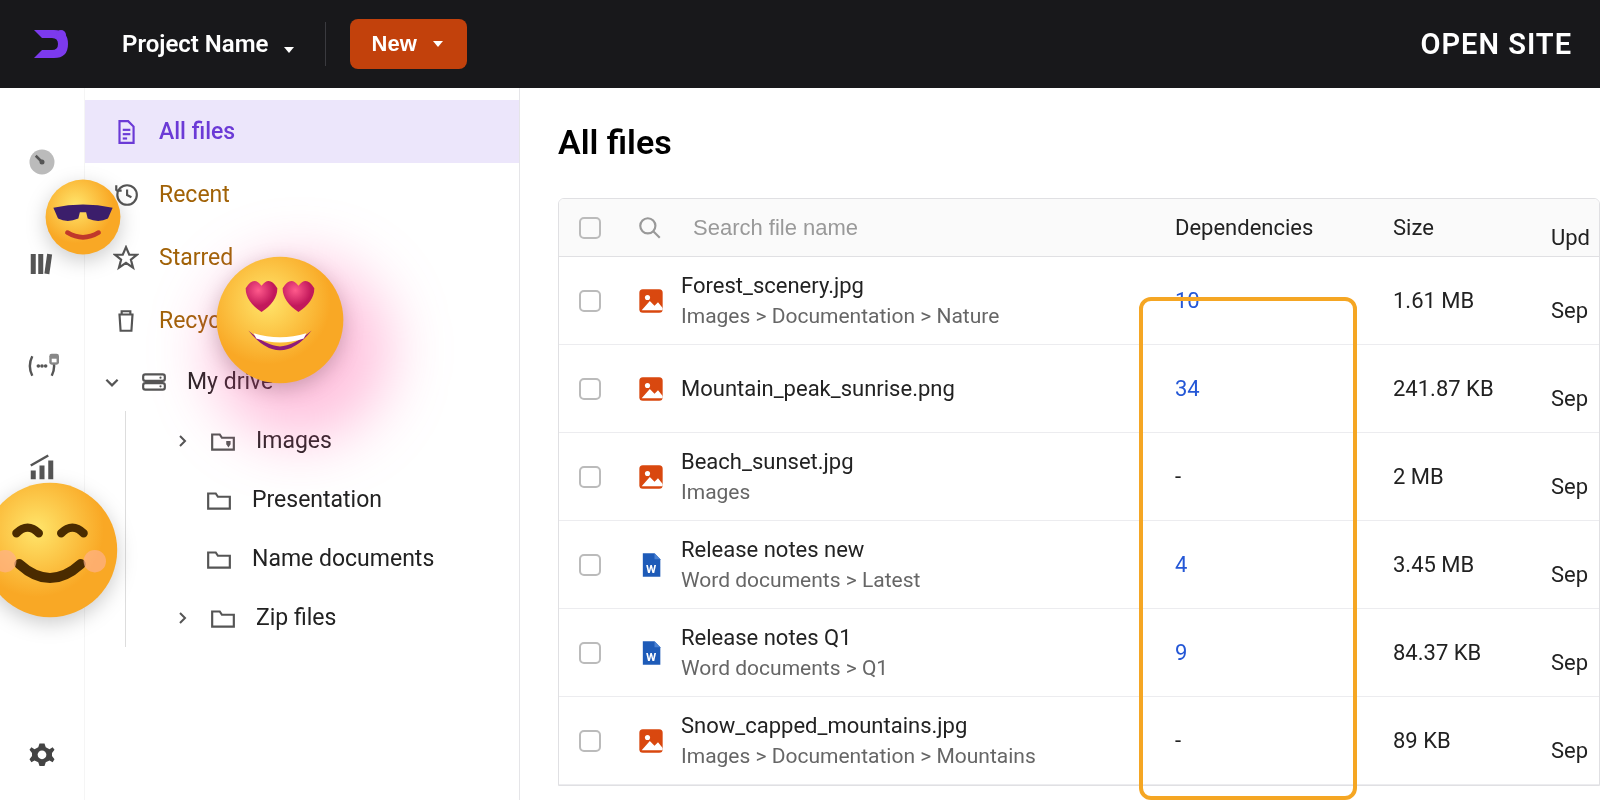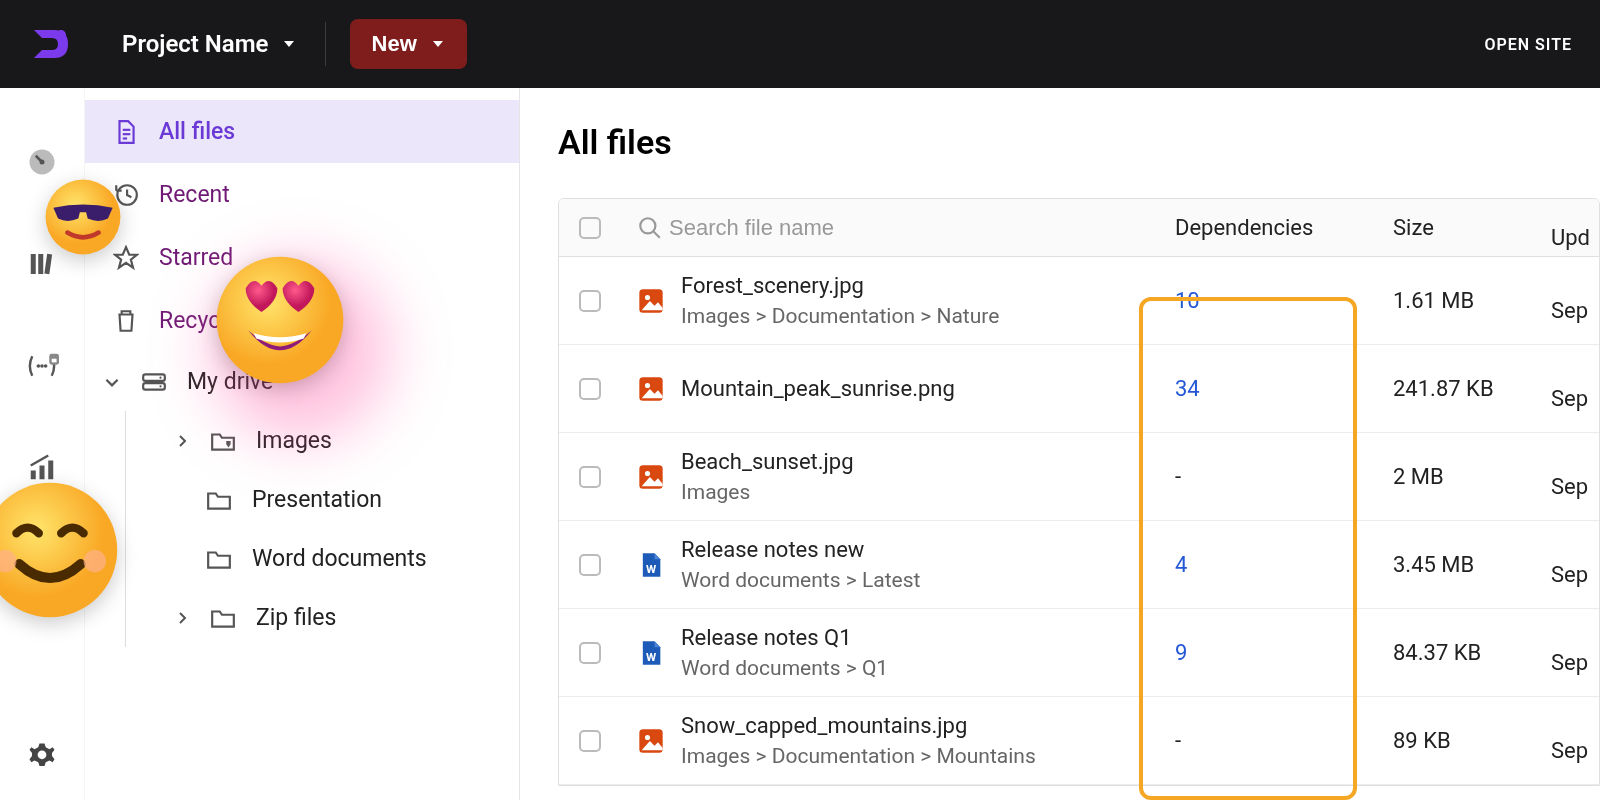--- a/index.html
+++ b/index.html
@@ -1,60 +1,60 @@
 <!DOCTYPE html>
 <html><head>
 <meta charset="utf-8">
 <style>
   * { box-sizing: border-box; margin: 0; padding: 0; }
   body { font-family: -apple-system, BlinkMacSystemFont, "Segoe UI", Roboto, sans-serif; background: #fff; width: 1600px; height: 800px; overflow: hidden; position: relative; }
 
   
   .header { height: 88px; background: #18181b; display: flex; align-items: center; padding: 0 28px; color: #fff; }
   .logo { width: 44px; height: 44px; margin-right: 50px; }
-  .project-drop { display: flex; align-items: center; gap: 12px; font-size: 24px; font-weight: 600; margin-right: 28px; cursor: pointer; }
+  .project-drop { display: flex; align-items: flex-end; gap: 12px; font-size: 24px; font-weight: 600; margin-right: 28px; cursor: pointer; }
   .vdiv { width: 1px; height: 44px; background: #3a3a3f; margin-right: 24px; }
-  .new-btn { background: #7f1d1d; color: #fff; border: none; border-radius: 8px; padding: 12px 22px; font-size: 22px; font-weight: 600; display: flex; align-items: center; gap: 14px; cursor: pointer; }
+  .new-btn { background: #c2410c; color: #fff; border: none; border-radius: 8px; padding: 12px 22px; font-size: 22px; font-weight: 600; display: flex; align-items: center; gap: 14px; cursor: pointer; }
   .spacer { flex: 1; }
-  .open-site { font-size: 16px; font-weight: 600; letter-spacing: 1px; cursor: pointer; }
+  .open-site { font-size: 29px; font-weight: 600; letter-spacing: 1px; cursor: pointer; }
 
   
   .body-row { display: flex; height: calc(800px - 88px); }
 
   
   .rail { width: 85px; background: #fff; display: flex; flex-direction: column; align-items: center; padding-top: 54px; gap: 62px; position: relative; border-right: 1px solid rgba(0,0,0,0.04); }
   .rail .ritem { width: 40px; height: 40px; display: flex; align-items: center; justify-content: center; color: #555; cursor: pointer; }
   .rail .ritem.active { position: relative; }
   .rail .ritem.active::before { content:""; position:absolute; left:-23px; width:6px; height:40px; background:#7c3aed; border-radius:0 3px 3px 0; }
   .rail .gear { position: absolute; bottom: 24px; }
 
   
   .sidebar { width: 435px; background: #fff; border-right: 1px solid #e5e5e8; padding-top: 12px; }
-  .navitem { display: flex; align-items: center; gap: 20px; padding: 18px 28px; font-size: 23px; color: #701a75; cursor: pointer; }
+  .navitem { display: flex; align-items: center; gap: 20px; padding: 18px 28px; font-size: 23px; color: #a16207; cursor: pointer; }
   .navitem.active { background: #ece6fb; color: #6b3ad6; font-weight: 500; }
   .navitem .icn { width: 26px; height: 26px; color: #555; flex-shrink: 0; }
   .navitem.active .icn { color: #6b3ad6; }
   .tree-item { display: flex; align-items: center; gap: 20px; padding: 16px 24px 16px 18px; font-size: 23px; color: #222; cursor: pointer; }
   .tree-child { padding-left: 48px; }
   .tree-leaf { padding-left: 80px; }
   .chev, .ticon { color: #555; flex-shrink: 0; }
   .tree-border { border-left: 1px solid #ddd; margin-left: 40px; }
 
   
   .main { flex: 1; padding: 34px 0 0 38px; overflow: hidden; }
   .page-title { font-size: 34px; font-weight: 600; margin-bottom: 36px; }
   .table { border: 1px solid #e0e0e3; border-radius: 6px 6px 0 0; overflow: hidden; }
   .thead { display: flex; align-items: center; background: #fafafa; border-bottom: 1px solid #e0e0e3; height: 58px; }
   .th, .td { padding: 0 16px; font-size: 22px; color: #222; }
   .col-check { width: 62px; display: flex; justify-content: center; }
   .col-name { flex: 1; display: flex; align-items: center; gap: 16px; min-width: 0; }
   .col-deps { width: 218px; }
   .col-size { width: 158px; }
   .col-upd { width: 64px; overflow: hidden; white-space: nowrap; margin-top: 20px; }
-  .search-wrap { display: flex; align-items: flex-end; gap: 6px; color: #888; }
+  .search-wrap { display: flex; align-items: flex-end; gap: 30px; color: #888; }
   .search-wrap input { border: none; background: transparent; font-size: 22px; color: #333; outline: none; }
   .search-wrap input::placeholder { color: #999; }
   .trow { display: flex; align-items: center; border-bottom: 1px solid #ececef; min-height: 88px; padding: 12px 0; }
   .fname { font-size: 22px; }
   .fpath { font-size: 21px; color: #666; margin-top: 6px; }
   .ficon { width: 28px; height: 28px; flex-shrink: 0; }
   .deps-link { color: #2457d6; cursor: pointer; }
   .checkbox { width: 22px; height: 22px; border: 2px solid #bbb; border-radius: 5px; }
   .highlight-box { position: absolute; border: 4px solid #f5a623; border-radius: 12px; top: 297px; left: 1139px; width: 218px; height: 503px; pointer-events: none; z-index: 50; }
 
@@ -201,21 +201,21 @@
       <div class="tree-item tree-leaf">
         <svg class="ticon" width="26" height="22" viewBox="0 0 24 20">
             <path d="M2 4 L9 4 L11 7 L22 7 L22 18 L2 18 Z" fill="none" stroke="#555" stroke-width="2"></path>
           </svg>
         <span>Presentation</span>
       </div>
       <div class="tree-item tree-leaf">
         <svg class="ticon" width="26" height="22" viewBox="0 0 24 20">
             <path d="M2 4 L9 4 L11 7 L22 7 L22 18 L2 18 Z" fill="none" stroke="#555" stroke-width="2"></path>
           </svg>
-        <span>Word documents</span>
+        <span>Name documents</span>
       </div>
       <div class="tree-item tree-child">
         <svg class="chev" width="16" height="16" viewBox="0 0 16 16">
             <path d="M6 3 L11 8 L6 13" stroke="#555" stroke-width="2" fill="none"></path>
           </svg>
         <svg class="ticon" width="26" height="22" viewBox="0 0 24 20">
             <path d="M2 4 L9 4 L11 7 L22 7 L22 18 L2 18 Z" fill="none" stroke="#555" stroke-width="2"></path>
           </svg>
         <span>Zip files</span>
       </div>

